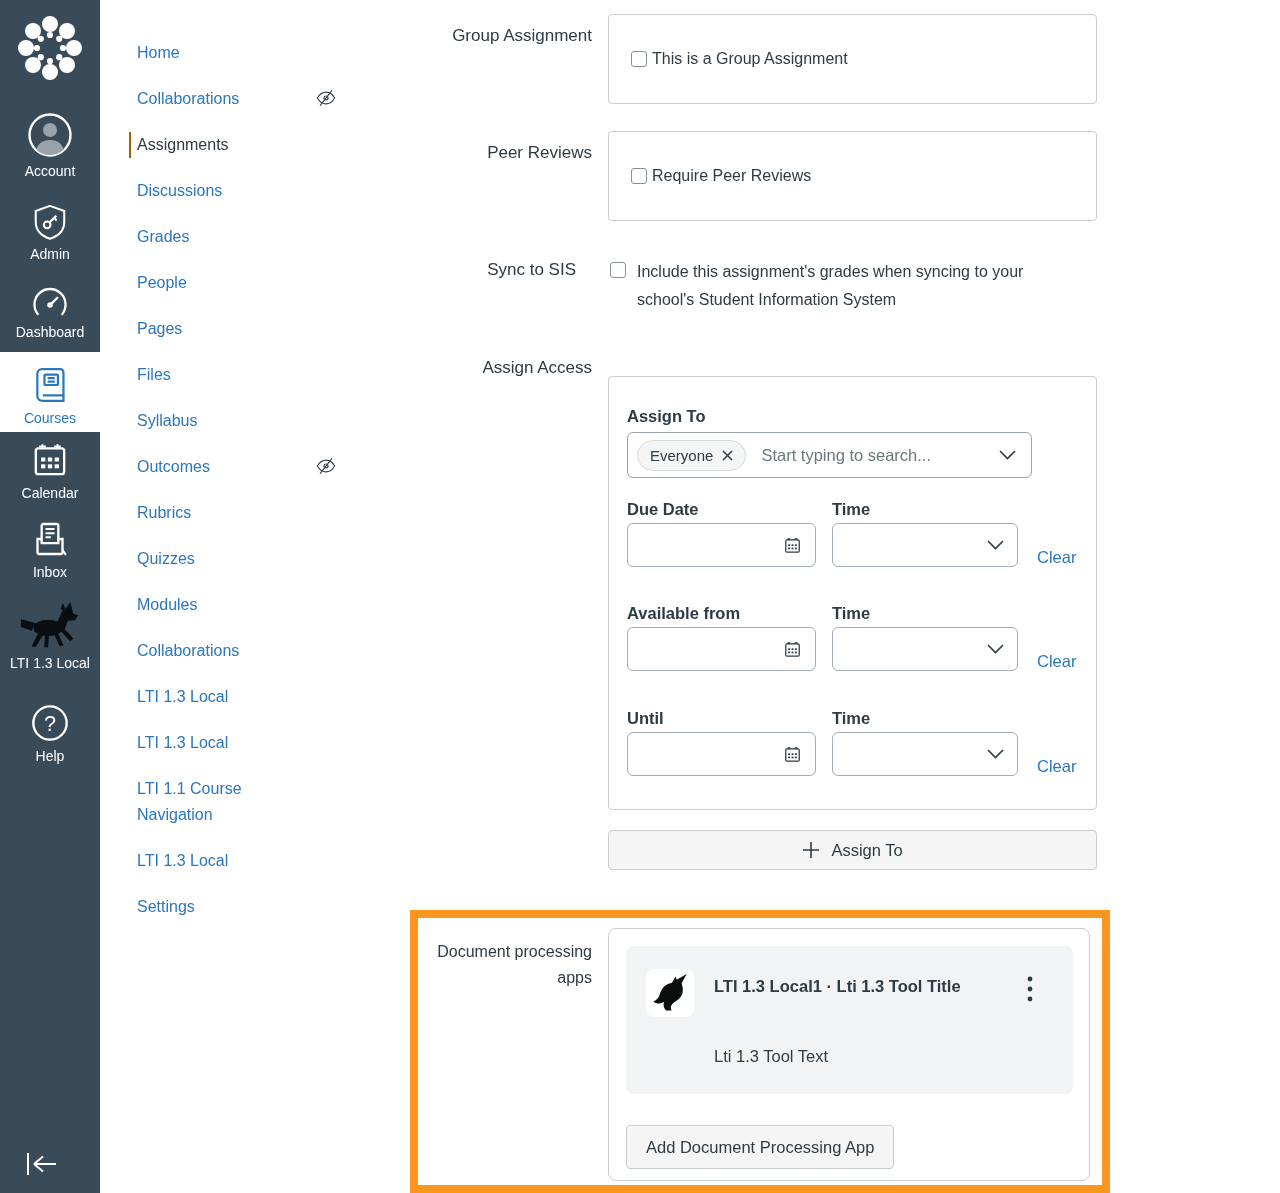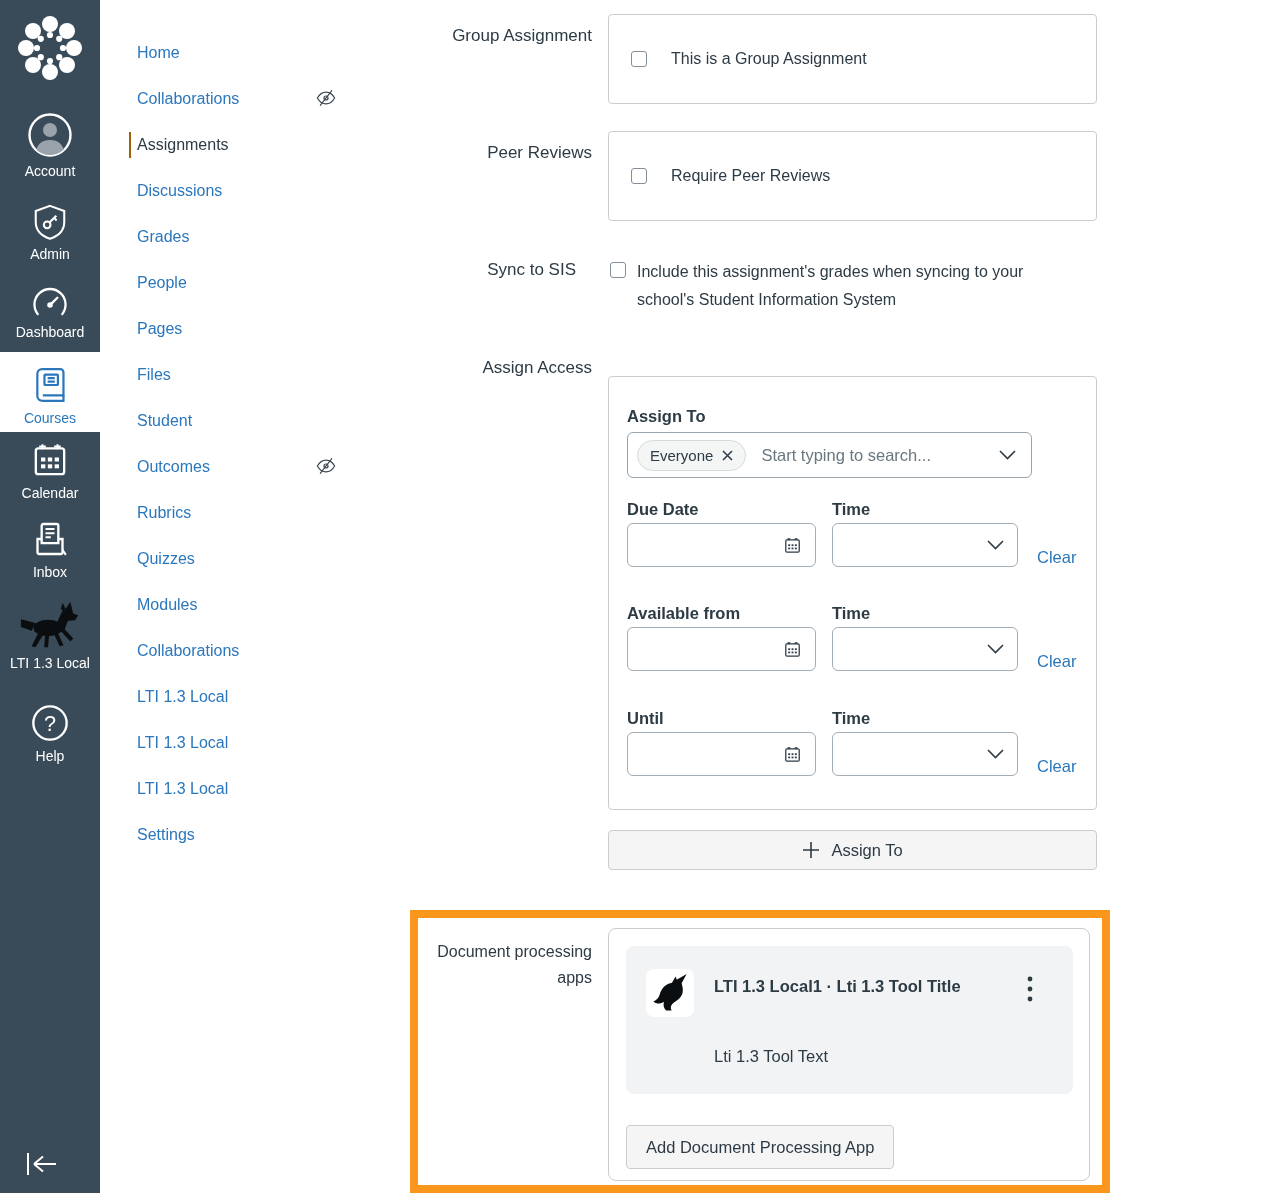--- a/index.html
+++ b/index.html
@@ -41,21 +41,21 @@
   .lbl-assign { top:357px; }
 
   .field-box {
     position:absolute; left:263px; width:489px; height:90px;
     border:1px solid #C7CDD1; border-radius:4px; background:#fff;
     display:flex; align-items:center; padding-left:22px;
   }
   .box-group { top:14px; }
   .box-peer  { top:131px; }
 
-  .checkline { display:flex; align-items:center; gap:24px; font-size:16px; cursor:pointer; }
+  .checkline { display:flex; align-items:center; gap:5px; font-size:16px; cursor:pointer; }
   .cb { width:16px; height:16px; flex:0 0 16px; border:1px solid #848F99; border-radius:3px; background:#fff; }
 
   .sis-row { position:absolute; top:258px; left:265px; display:flex; gap:11px; align-items:flex-start; }
   .sis-row .cb { margin-top:4px; }
   .sis-text { width:418px; font-size:16px; line-height:28px; }
 
   .assign-box {
     position:absolute; top:376px; left:263px; width:489px; height:434px;
     border:1px solid #C7CDD1; border-radius:4px; background:#fff;
   }
@@ -266,37 +266,38 @@
           <path d="M18.5 2.5 L5.5 19.5"></path>
         </svg>
       </span>
     </div>
     <div class="cn-item active"><a class="cn-link">Assignments</a></div>
     <div class="cn-item"><a class="cn-link">Discussions</a></div>
     <div class="cn-item"><a class="cn-link">Grades</a></div>
     <div class="cn-item"><a class="cn-link">People</a></div>
     <div class="cn-item"><a class="cn-link">Pages</a></div>
     <div class="cn-item"><a class="cn-link">Files</a></div>
-    <div class="cn-item"><a class="cn-link">Student</a></div>
+    <div class="cn-item"><a class="cn-link">Syllabus</a></div>
     <div class="cn-item">
       <a class="cn-link">Outcomes</a>
       <span class="cn-eye">
         <svg width="22" height="20" viewBox="0 0 24 22" fill="none" stroke="#384850" stroke-width="1.3">
           <path d="M2.5 11 C5 6.5 8.5 4.5 12 4.5 C15.5 4.5 19 6.5 21.5 11 C19 15.5 15.5 17.5 12 17.5 C8.5 17.5 5 15.5 2.5 11 Z"></path>
           <circle cx="12" cy="11" r="2.2"></circle>
           <path d="M18.5 2.5 L5.5 19.5"></path>
         </svg>
       </span>
     </div>
     <div class="cn-item"><a class="cn-link">Rubrics</a></div>
     <div class="cn-item"><a class="cn-link">Quizzes</a></div>
     <div class="cn-item"><a class="cn-link">Modules</a></div>
     <div class="cn-item"><a class="cn-link">Collaborations</a></div>
     <div class="cn-item"><a class="cn-link">LTI 1.3 Local</a></div>
     <div class="cn-item"><a class="cn-link">LTI 1.3 Local</a></div>
+    <div class="cn-item"><a class="cn-link">LTI 1.1 Course Navigation</a></div>
     <div class="cn-item"><a class="cn-link">LTI 1.3 Local</a></div>
     <div class="cn-item"><a class="cn-link">Settings</a></div>
   </nav>
 
   <main class="content">
 
     <div class="row-label lbl-group">Group Assignment</div>
     <div class="field-box box-group">
       <label class="checkline">
         <span class="cb"></span>

